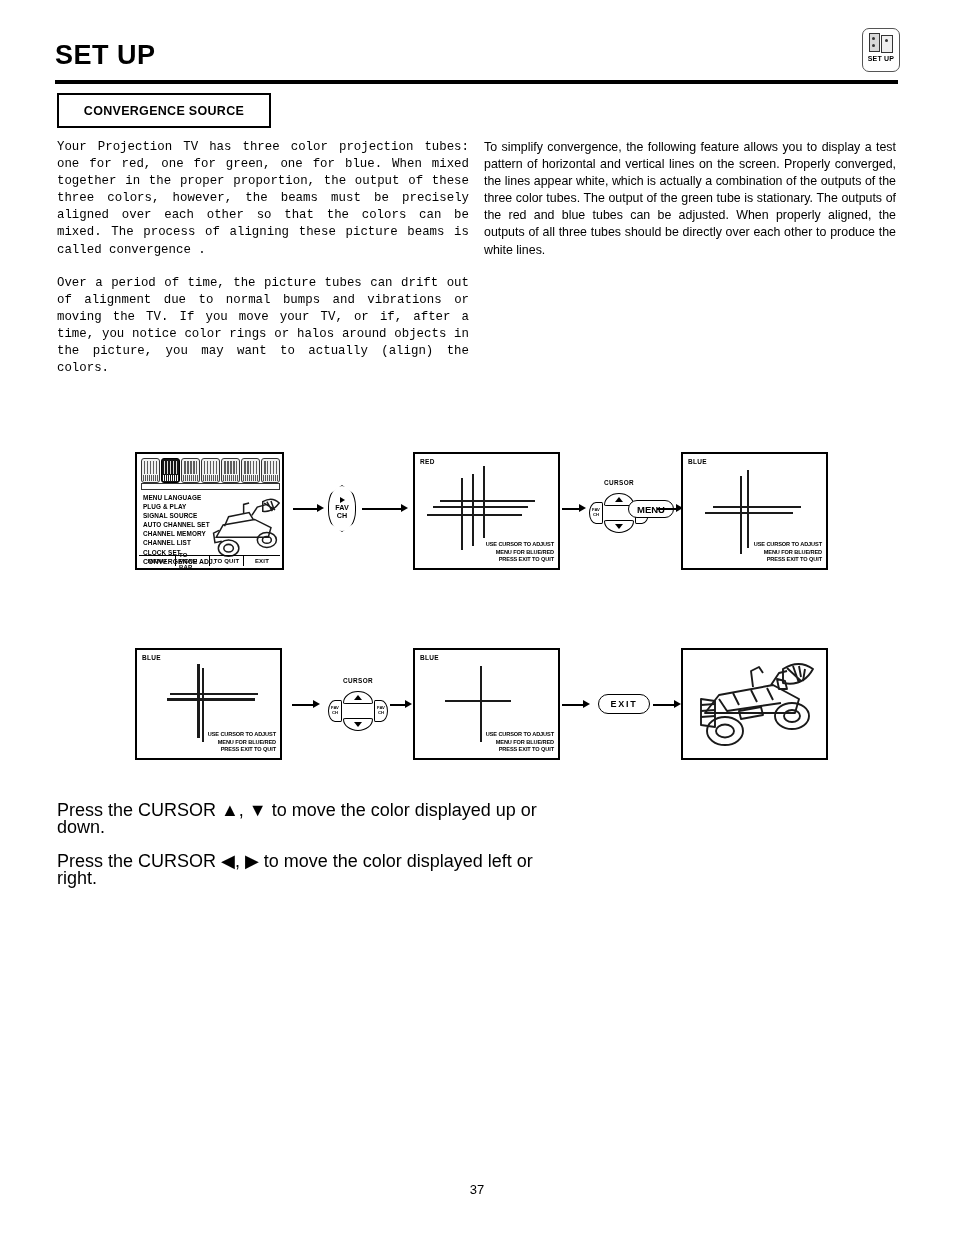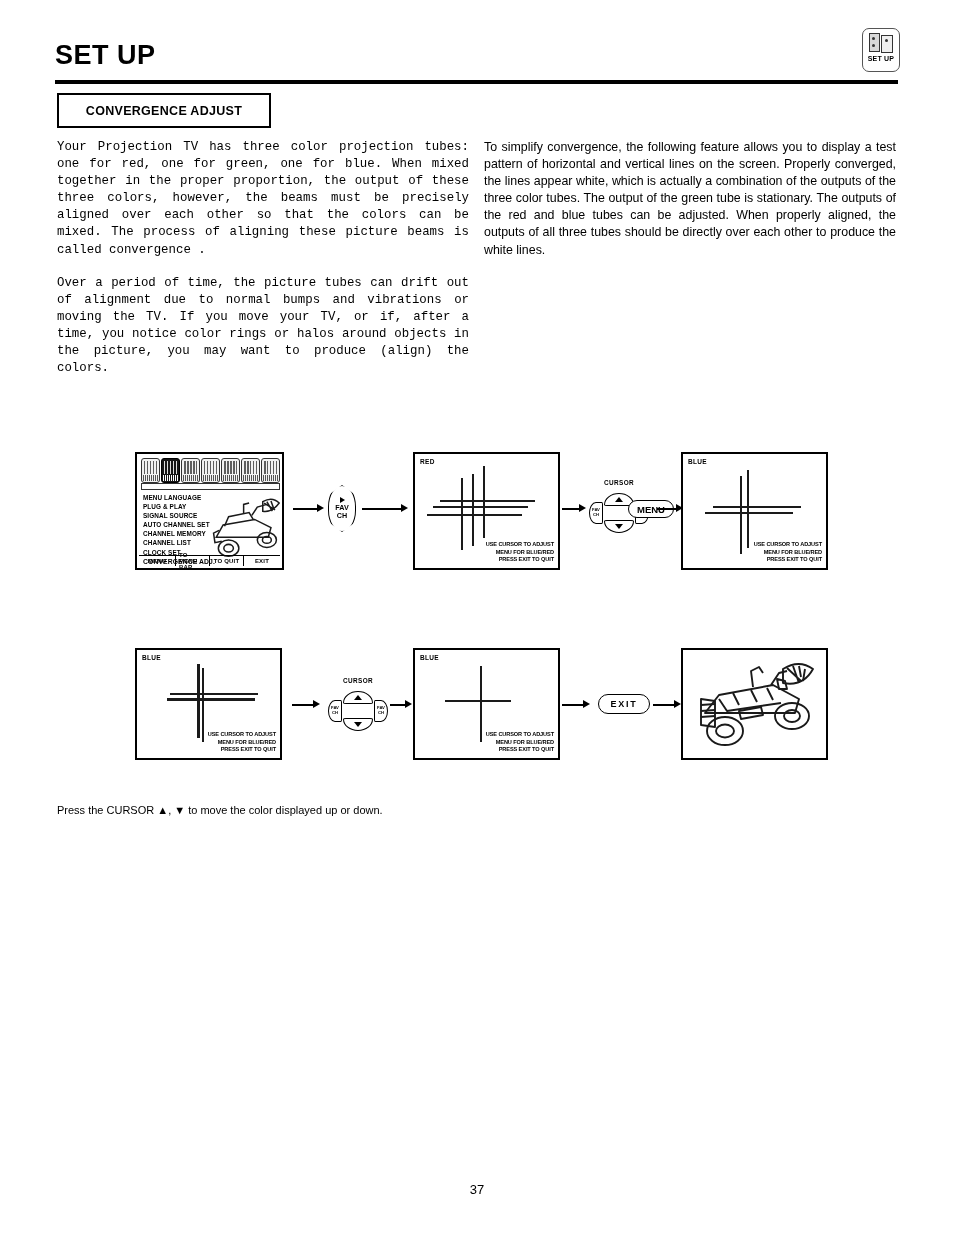--- a/index.html
+++ b/index.html
@@ -329,21 +329,21 @@
     box-sizing: border-box;
   }
   .pill.exit { letter-spacing: 1.8px; font-size: 9px; }
 
   
   .instructions {
     position: absolute;
     left: 57px;
     top: 802px;
     width: 520px;
-    font-size: 11px;
+    font-size: 18px;
     line-height: 17px;
   }
   .instructions p { margin: 0 0 17px 0; }
 
   
   .page-number {
     position: absolute;
     left: 0; right: 0;
     top: 1182px;
     text-align: center;
@@ -364,26 +364,26 @@
     <div class="blk b1"></div>
     <div class="blk b2"></div>
     <div class="dot" style="left:4px; top:5px;"></div>
     <div class="dot" style="left:4px; top:12px;"></div>
     <div class="dot" style="left:17px; top:7px;"></div>
   </div>
   <div class="badge-label">SET UP</div>
 </div>
 
 <div class="section-box">
-  <span class="section-box-label">CONVERGENCE ADJUST</span>
+  <span class="section-box-label">CONVERGENCE SOURCE</span>
 </div>
 
 <div class="col col-left">
   <p>Your Projection TV has three color projection tubes: one for red, one for green, one for blue. When mixed together in the proper proportion, the output of these three colors, however, the beams must be precisely aligned over each other so that the colors can be mixed. The process of aligning these picture beams is called  convergence .</p>
-  <p>Over a period of time, the picture tubes can drift out of alignment due to normal bumps and vibrations or moving the TV. If you move your TV, or if, after a time, you notice color rings or halos around objects in the picture, you may want to produce (align) the colors.</p>
+  <p>Over a period of time, the picture tubes can drift out of alignment due to normal bumps and vibrations or moving the TV. If you move your TV, or if, after a time, you notice color rings or halos around objects in the picture, you may want to actually (align) the colors.</p>
 </div>
 
 <div class="col col-right">
   <p>To simplify convergence, the following feature allows you to display a test pattern of horizontal and vertical lines on the screen. Properly converged, the lines appear white, which is actually a combination of the outputs of the three color tubes. The output of the green tube is stationary. The outputs of the red and blue tubes can be adjusted. When properly aligned, the outputs of all three tubes should be directly over each other to produce the white lines.</p>
 </div>
 
 <div class="tvscreen" style="left:135px; top:452px; width:149px; height:118px;">
   <div class="osd-iconbar">
     <div class="osd-icon">
         <div class="gl"></div>
@@ -601,17 +601,18 @@
       <path d="M98 13 L112 26 M104 11 L110 28 M110 11 L112 22 M116 14 L114 26"></path>
       <path d="M64 32 L62 16 L70 12 L74 18"></path>
       <path d="M88 24 L96 26 L98 34 L90 34 Z"></path>
       <path d="M50 56 L52 64 L74 60 L72 52 Z"></path>
     </g>
   </svg>
 </div>
 
 <div class="instructions">
   <p>Press the  CURSOR ▲, ▼ to move the color displayed up or down.</p>
+  <p>Press the CURSOR ◀, ▶ to move the color displayed left or right.</p>
 </div>
 
 <div class="page-number">
   <span class="pn-inner">37</span>
 </div>
 
 </body></html>

